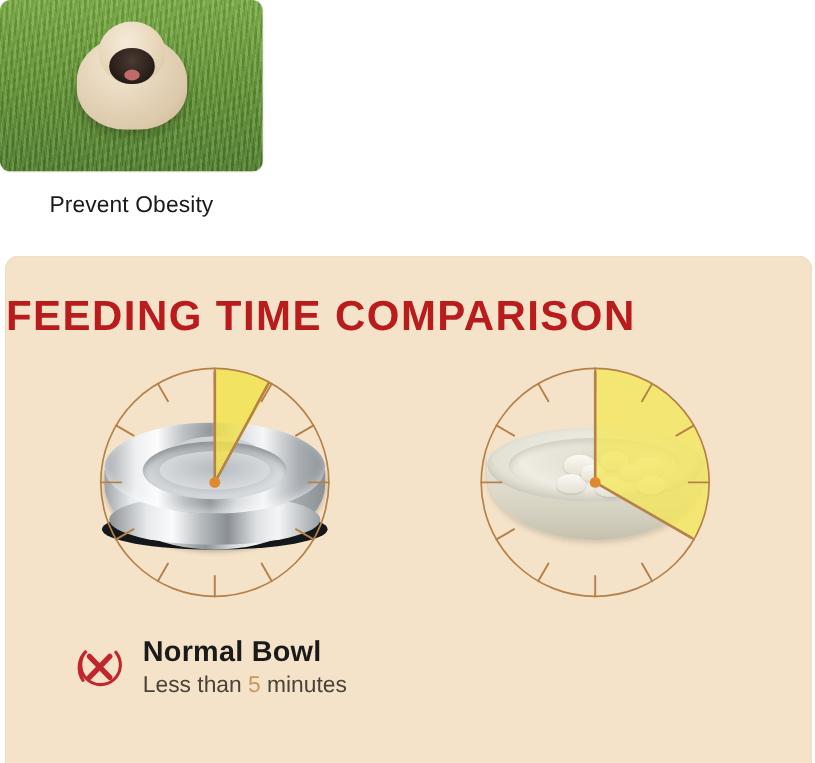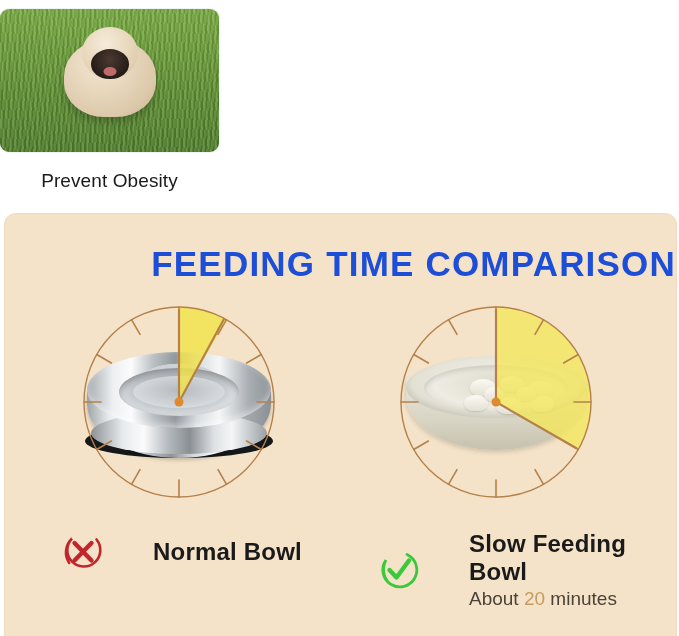--- a/index.html
+++ b/index.html
@@ -7,21 +7,21 @@
     width:679px;height:636px;
     background:#ffffff;
     font-family:"Liberation Sans", sans-serif;
     overflow:hidden;
     position:relative;
   }
 
   
   .benefits{
     position:absolute;left:0;top:0;width:679px;height:200px;
-    display:flex;justify-content:space-between;align-items:center;
+    display:flex;justify-content:space-between;align-items:flex-start;
   }
   .benefit{
     width:219px;
     display:flex;flex-direction:column;align-items:center;
   }
   .photo{
     width:219px;height:143px;border-radius:9px;overflow:hidden;
     position:relative;
     box-shadow:0 0 0 1px rgba(0,0,0,.05);
   }
@@ -124,23 +124,23 @@
   
   .panel{
     position:absolute;left:4px;top:213px;width:671px;height:423px;
     background:#f5e3c9;
     border-radius:12px 12px 0 0;
     border:1px solid #eddcc3;
     border-bottom:none;
     overflow:hidden;
   }
   .panel-title{
-    position:absolute;left:0;top:30px;width:671px;text-align:right;
+    position:absolute;left:0;top:30px;width:671px;text-align:left;
     font-size:35px;font-weight:bold;letter-spacing:1.2px;
-    color:#1d4ed8;
+    color:#b91c1c;
   }
 
   
   .clocks{position:absolute;left:0;top:88px;width:671px;height:210px;}
   .clock{position:absolute;top:0;width:200px;height:200px;}
   .clock.left{left:74px;}
   .clock.right{left:391px;}
 
   
   .bowl-wrap{position:absolute;left:0;top:0;width:200px;height:200px;}
@@ -214,21 +214,21 @@
 
   
   .dial-svg{position:absolute;inset:0;}
 
   
   .captions{position:absolute;left:0;top:316px;width:671px;height:92px;}
   .caption{position:absolute;top:0;display:flex;align-items:center;}
   .caption.left{left:56px;}
   .caption.right{left:372px;}
   .mark{width:44px;height:44px;flex:0 0 44px;margin-right:14px;}
-  .cap-text{display:flex;flex-direction:column;justify-content:center;margin-left:34px;}
+  .cap-text{display:flex;flex-direction:column;justify-content:center;}
   .cap-title{font-size:24px;font-weight:bold;color:#1a1a1a;letter-spacing:.2px;line-height:1.15;}
   .cap-sub{font-size:19px;color:#4b4339;margin-top:3px;line-height:1.15;white-space:nowrap;}
   .cap-sub .num{color:#c79a5e;}
 </style>
 </head>
 <body>
 
 <div class="benefits">
 
   <div class="benefit">
@@ -343,28 +343,19 @@
   <div class="captions">
 
     <div class="caption left">
       <svg class="mark" viewBox="0 0 44 44">
         <path d="M35.5 9.5 A16.5 16.5 0 1 1 11 8.5 A19 19 0 0 0 8.2 33" fill="none" stroke="#c0262b" stroke-width="2.6" stroke-linecap="round"></path>
         <path d="M13.5 13 L30.5 30.5" stroke="#c0262b" stroke-width="4.4" stroke-linecap="round"></path>
         <path d="M30.5 13 L13.5 30.5" stroke="#c0262b" stroke-width="4.4" stroke-linecap="round"></path>
       </svg>
       <div class="cap-text">
         <div class="cap-title">Normal Bowl</div>
+        <div class="cap-sub"><span>Less than </span><span class="num">5</span><span> minutes</span></div>
       </div>
     </div>
 
-    <div class="caption right">
-      <svg class="mark" viewBox="0 0 44 44">
-        <path d="M30 6.5 A17 17 0 1 1 9 12 A19.5 19.5 0 0 0 12 35" fill="none" stroke="#3bc93b" stroke-width="2.8" stroke-linecap="round"></path>
-        <path d="M12.5 22 L19.5 29.5 L32 12.5" fill="none" stroke="#3bc93b" stroke-width="4.4" stroke-linecap="round" stroke-linejoin="round"></path>
-      </svg>
-      <div class="cap-text">
-        <div class="cap-title">Slow Feeding Bowl</div>
-        <div class="cap-sub"><span>About </span><span class="num">20</span><span> minutes</span></div>
-      </div>
-    </div>
 
   </div>
 </div>
 
 </body></html>

